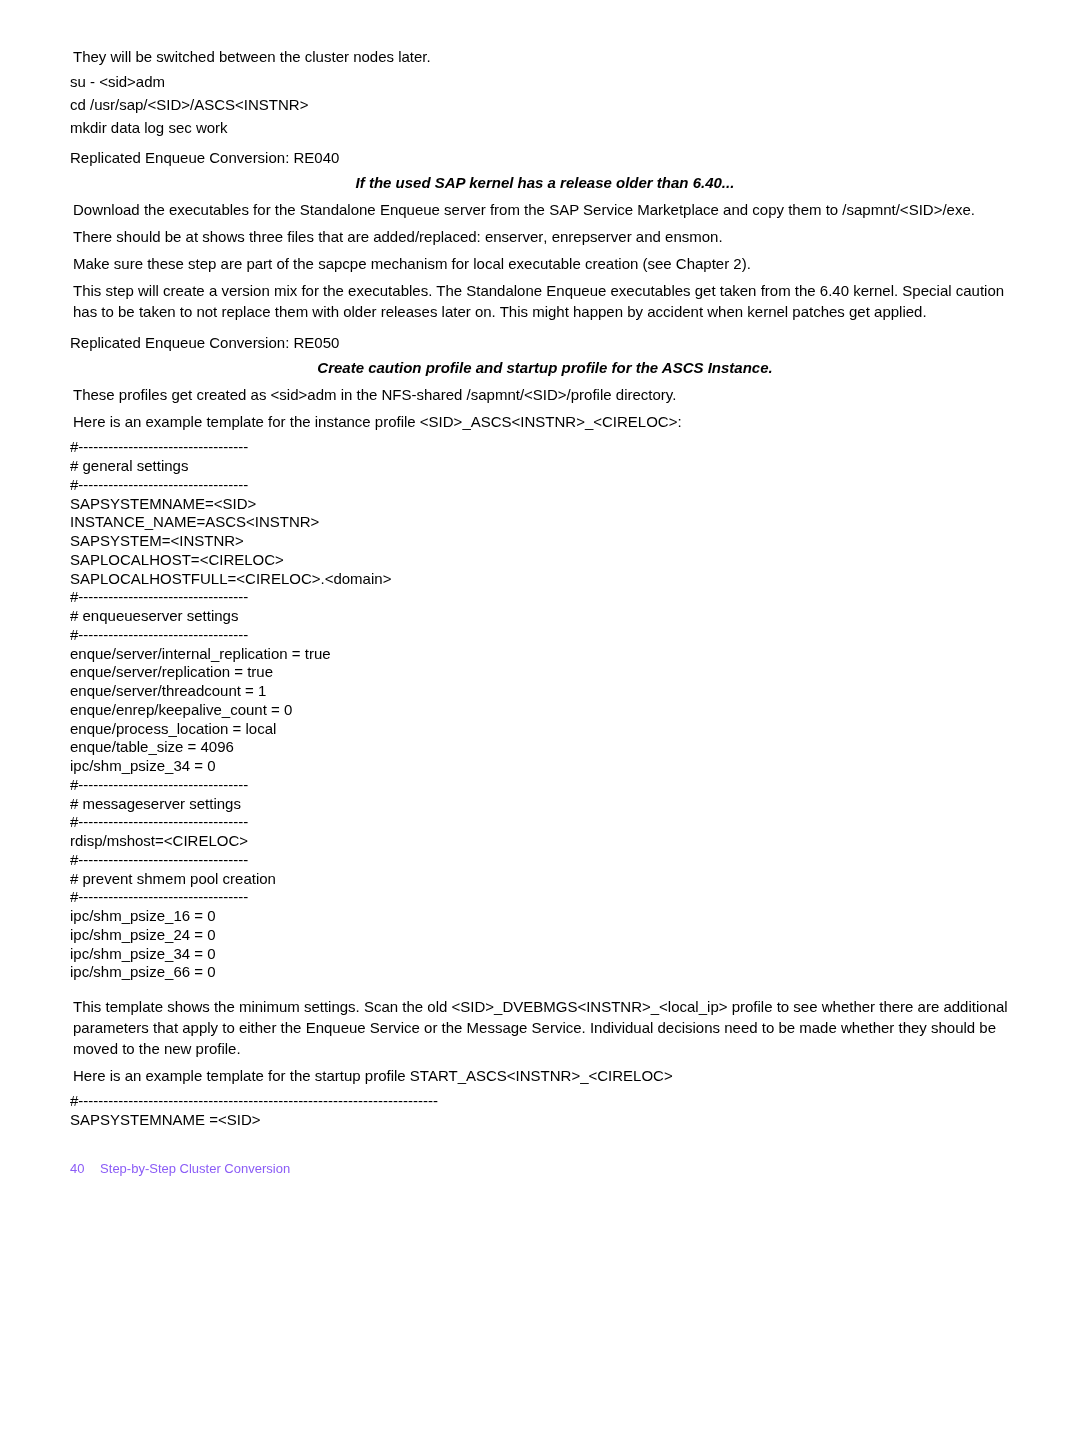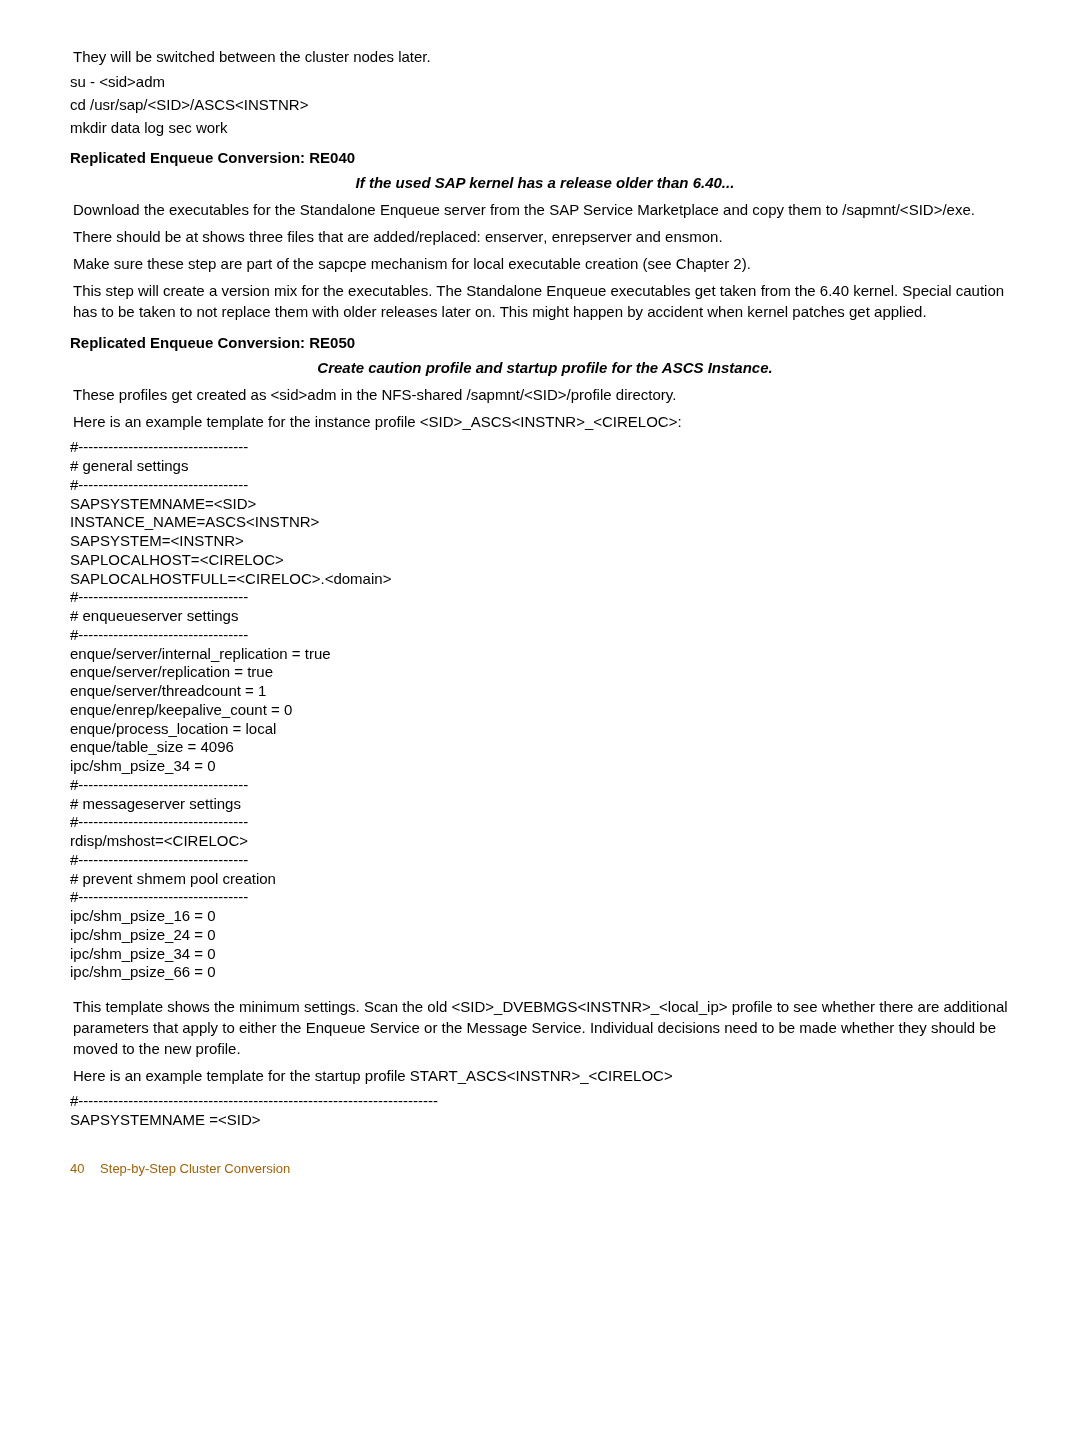--- a/index.html
+++ b/index.html
@@ -15,35 +15,35 @@
   }
   p { margin: 6px 3px; }
   .mono { font-family: Liberation Sans, sans-serif; }
   pre.mono {
     margin: 4px 0;
     white-space: pre;
     font-size: 15px;
     line-height: 1.25;
   }
   h4.sect {
-    font-weight: bold;
+    font-weight: normal;
     font-size: 15px;
     margin: 10px 0 4px 0;
   }
   h4.sub {
     font-weight: bold;
     font-style: italic;
     font-size: 15px;
     margin: 4px 0 6px 0;
     text-align: center;
   }
   .footer {
     margin-top: 30px;
     font-size: 13px;
-    color: #a16207;
+    color: #8b5cf6;
   }
   .footer .pagenum { margin-right: 12px; }
 </style>
 </head>
 <body>
 
 <p>They will be switched between the cluster nodes later.</p>
 
 <pre class="mono">su - &lt;sid&gt;adm</pre>
 <pre class="mono">cd /usr/sap/&lt;SID&gt;/ASCS&lt;INSTNR&gt;</pre>

